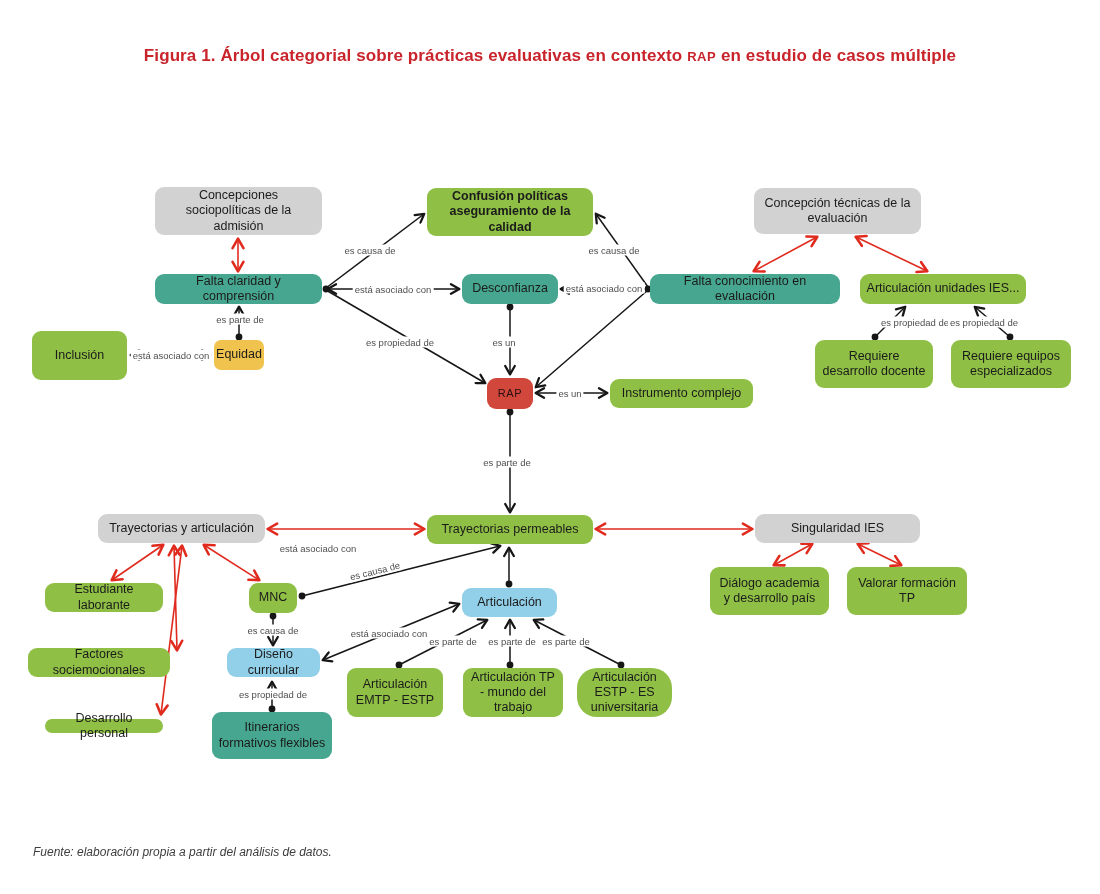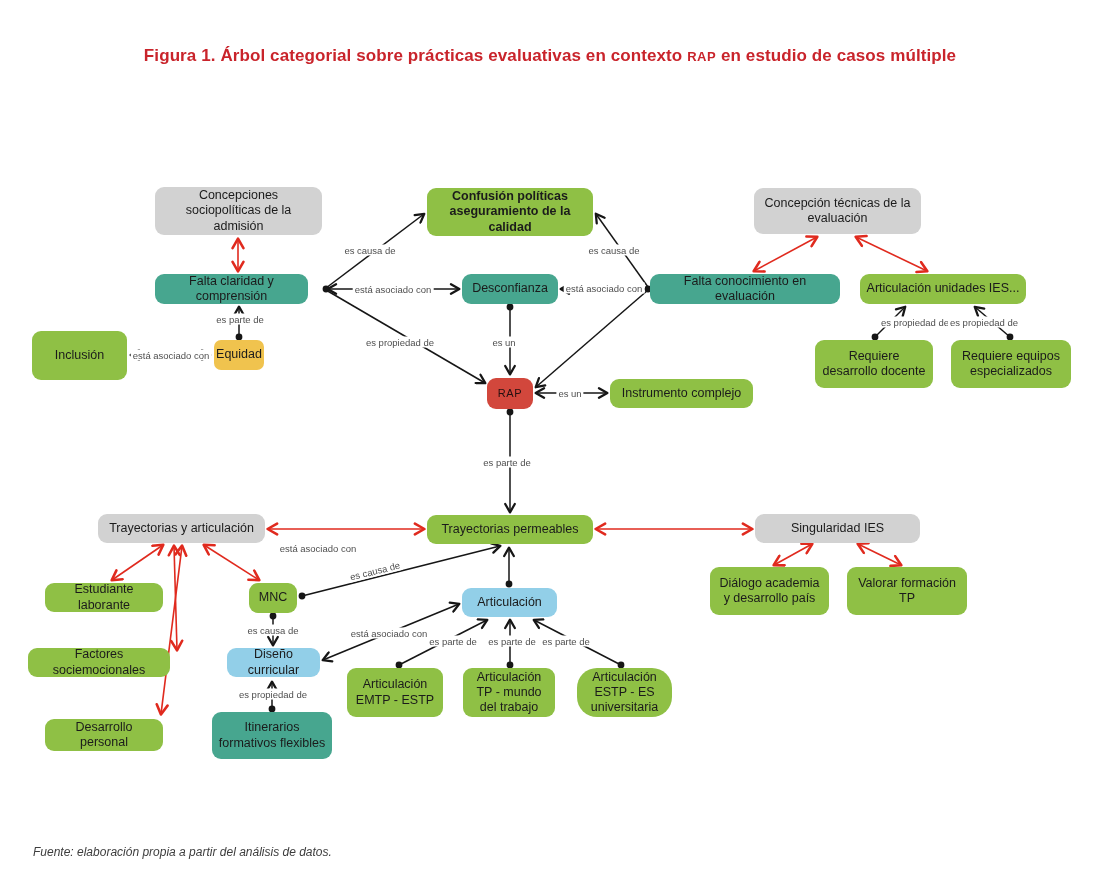--- a/index.html
+++ b/index.html
@@ -110,21 +110,21 @@
 
   <div class="node gray" style="left:155px;top:187px;width:167px;height:48px;">
       <span>Concepciones sociopolíticas de la admisión</span>
     </div>
   <div class="node green" style="left:427px;top:188px;width:166px;height:48px;font-weight:bold;">
       <span>Confusión políticas aseguramiento de la calidad</span>
     </div>
   <div class="node gray" style="left:754px;top:188px;width:167px;height:46px;">
       <span>Concepción técnicas de la evaluación</span>
     </div>
-  <div class="node teal" style="left:155px;top:274px;width:153px;height:30px;">
+  <div class="node teal" style="left:155px;top:274px;width:167px;height:30px;">
       <span>Falta claridad y comprensión</span>
     </div>
   <div class="node teal" style="left:462px;top:274px;width:96px;height:30px;">
       <span>Desconfianza</span>
     </div>
   <div class="node teal" style="left:650px;top:274px;width:190px;height:30px;">
       <span>Falta conocimiento en evaluación</span>
     </div>
   <div class="node green" style="left:860px;top:274px;width:166px;height:30px;">
       <span>Articulación unidades IES...</span>
@@ -173,27 +173,27 @@
     </div>
   <div class="node green" style="left:28px;top:648px;width:142px;height:29px;">
       <span>Factores sociemocionales</span>
     </div>
   <div class="node blue" style="left:227px;top:648px;width:93px;height:29px;">
       <span>Diseño curricular</span>
     </div>
   <div class="node green" style="left:347px;top:668px;width:96px;height:49px;">
       <span>Articulación EMTP - ESTP</span>
     </div>
-  <div class="node green" style="left:463px;top:668px;width:92px;height:49px;">
+  <div class="node green" style="left:463px;top:668px;width:100px;height:49px;">
       <span>Articulación TP - mundo del trabajo</span>
     </div>
   <div class="node green" style="left:577px;top:668px;width:95px;height:49px;border-radius:20px;">
       <span>Articulación ESTP - ES universitaria</span>
     </div>
-  <div class="node green" style="left:45px;top:719px;width:118px;height:32px;">
+  <div class="node green" style="left:45px;top:719px;width:118px;height:14px;">
       <span>Desarrollo personal</span>
     </div>
   <div class="node teal" style="left:212px;top:712px;width:120px;height:47px;">
       <span>Itinerarios formativos flexibles</span>
     </div>
 
   <div class="elabel" style="left:240px;top:319px;">es parte de</div>
   <div class="elabel" style="left:171px;top:355px;">está asociado con</div>
   <div class="elabel" style="left:370px;top:250px;">es causa de</div>
   <div class="elabel" style="left:393px;top:289px;">está asociado con</div>

